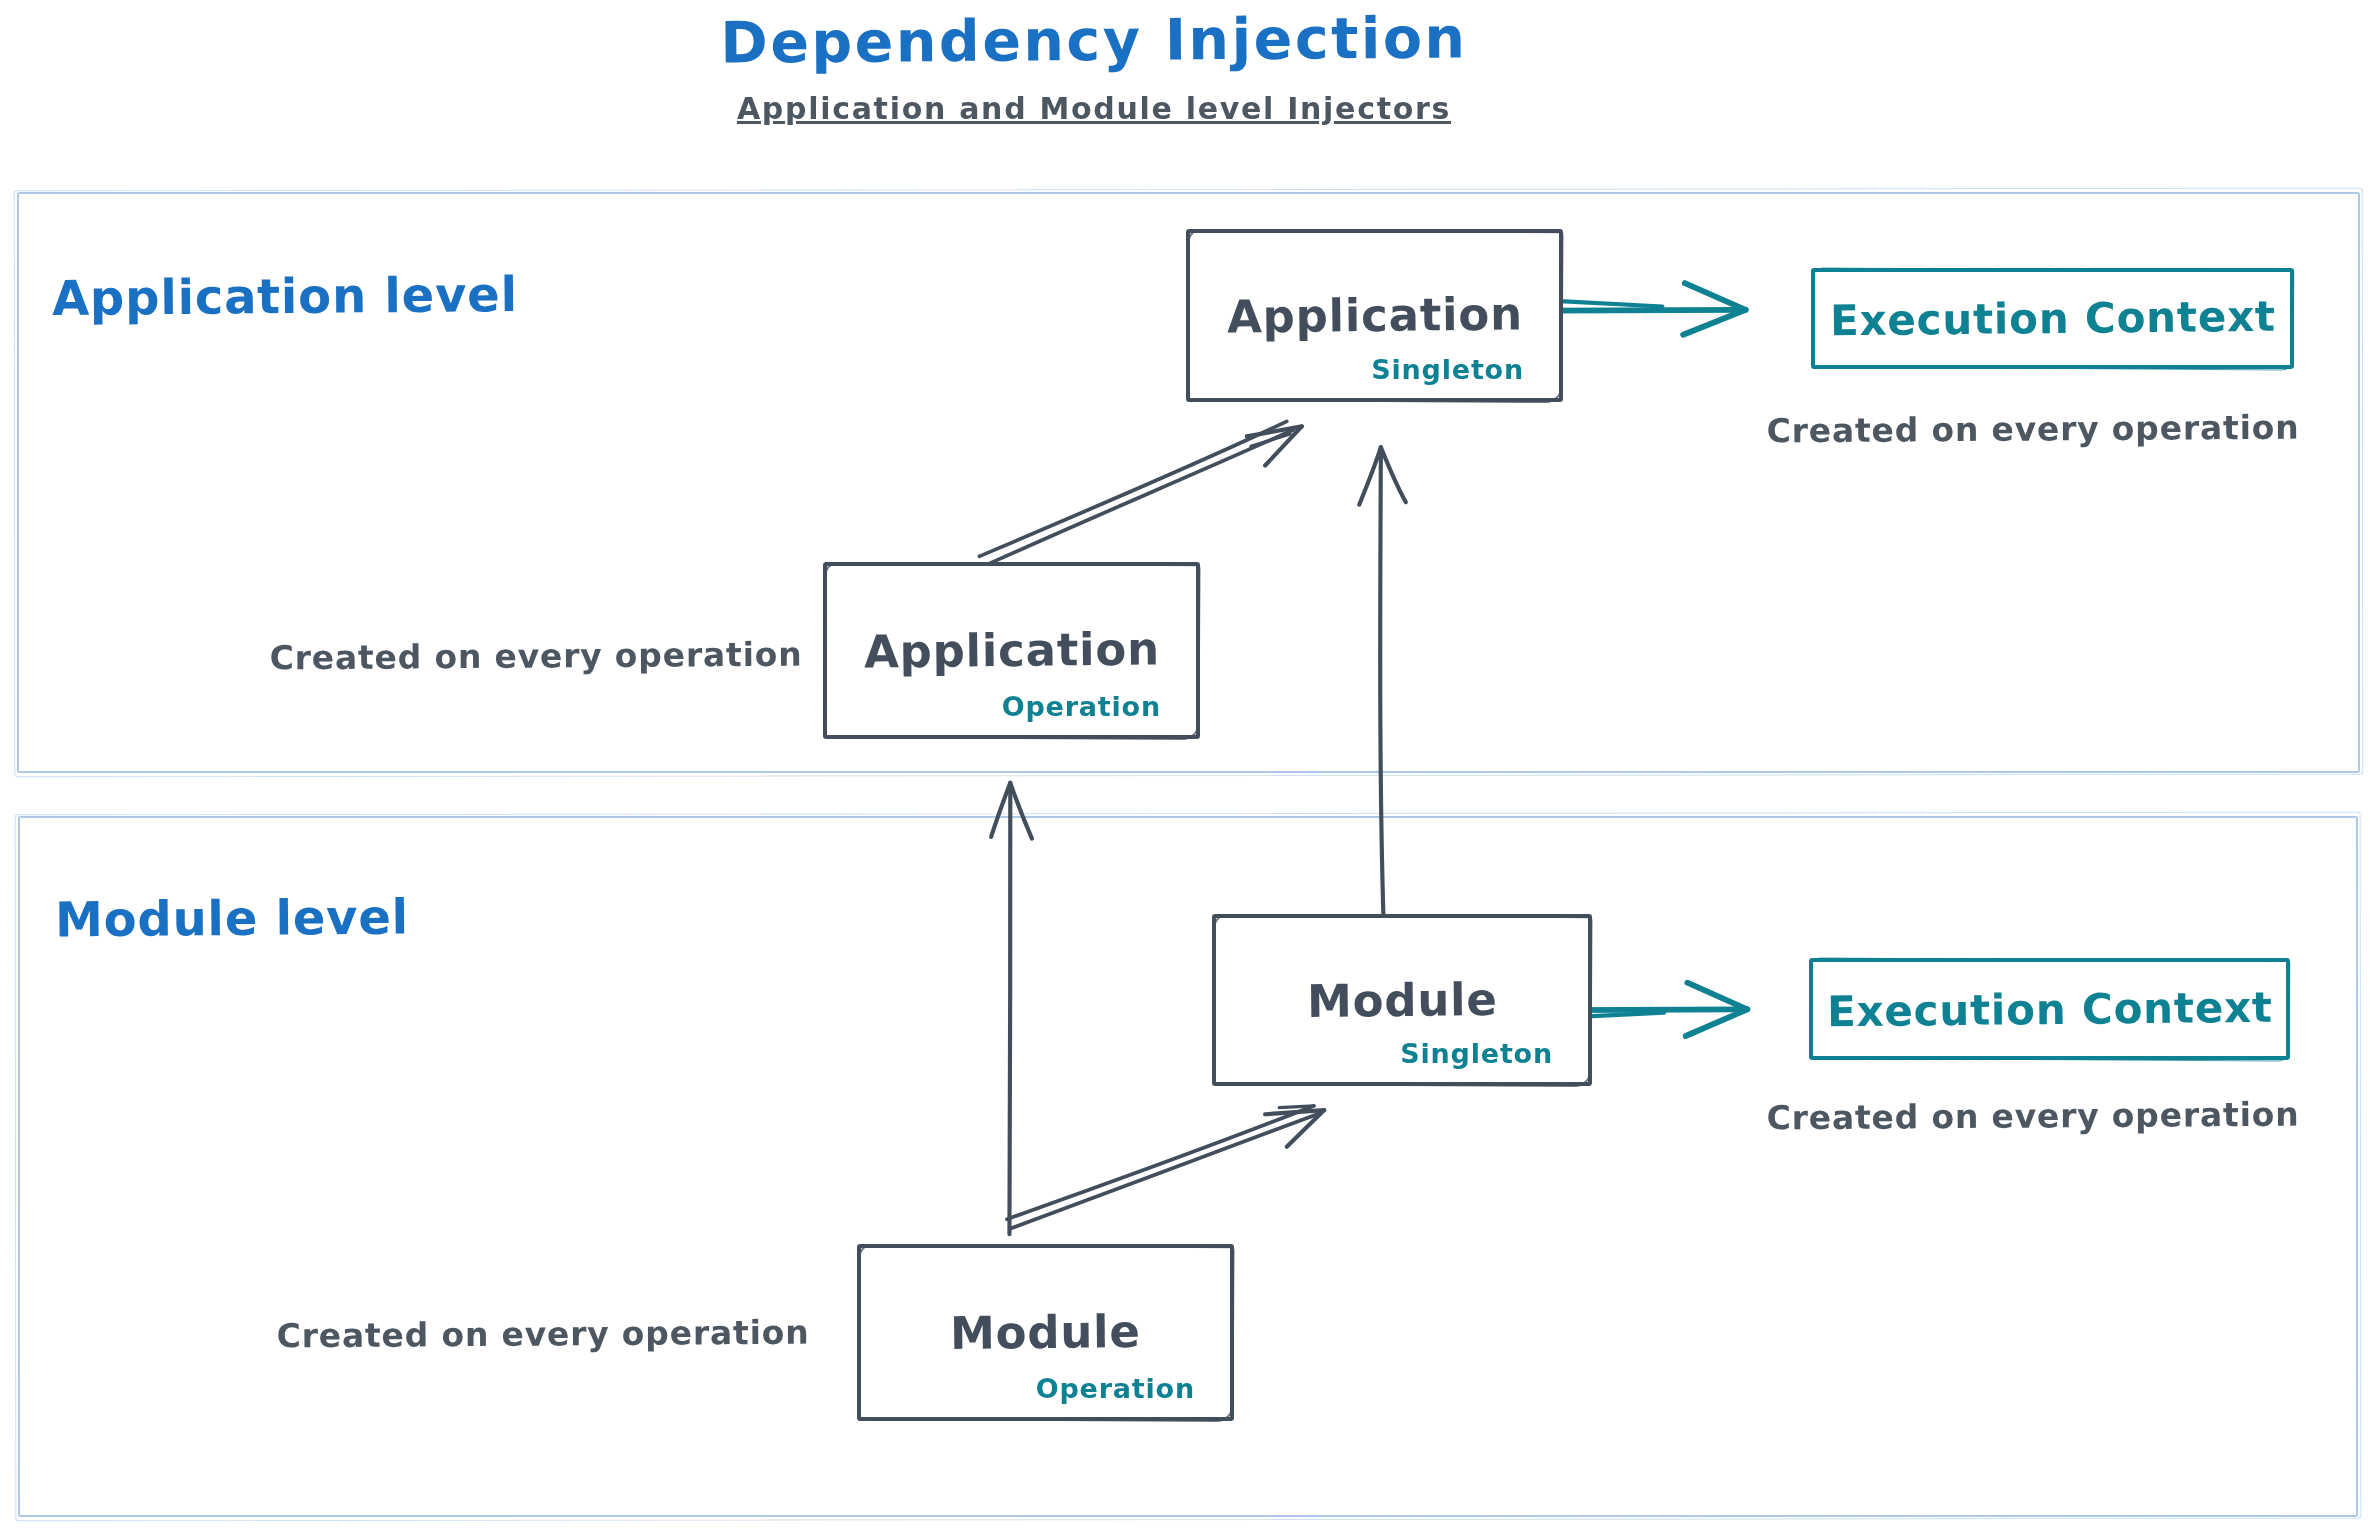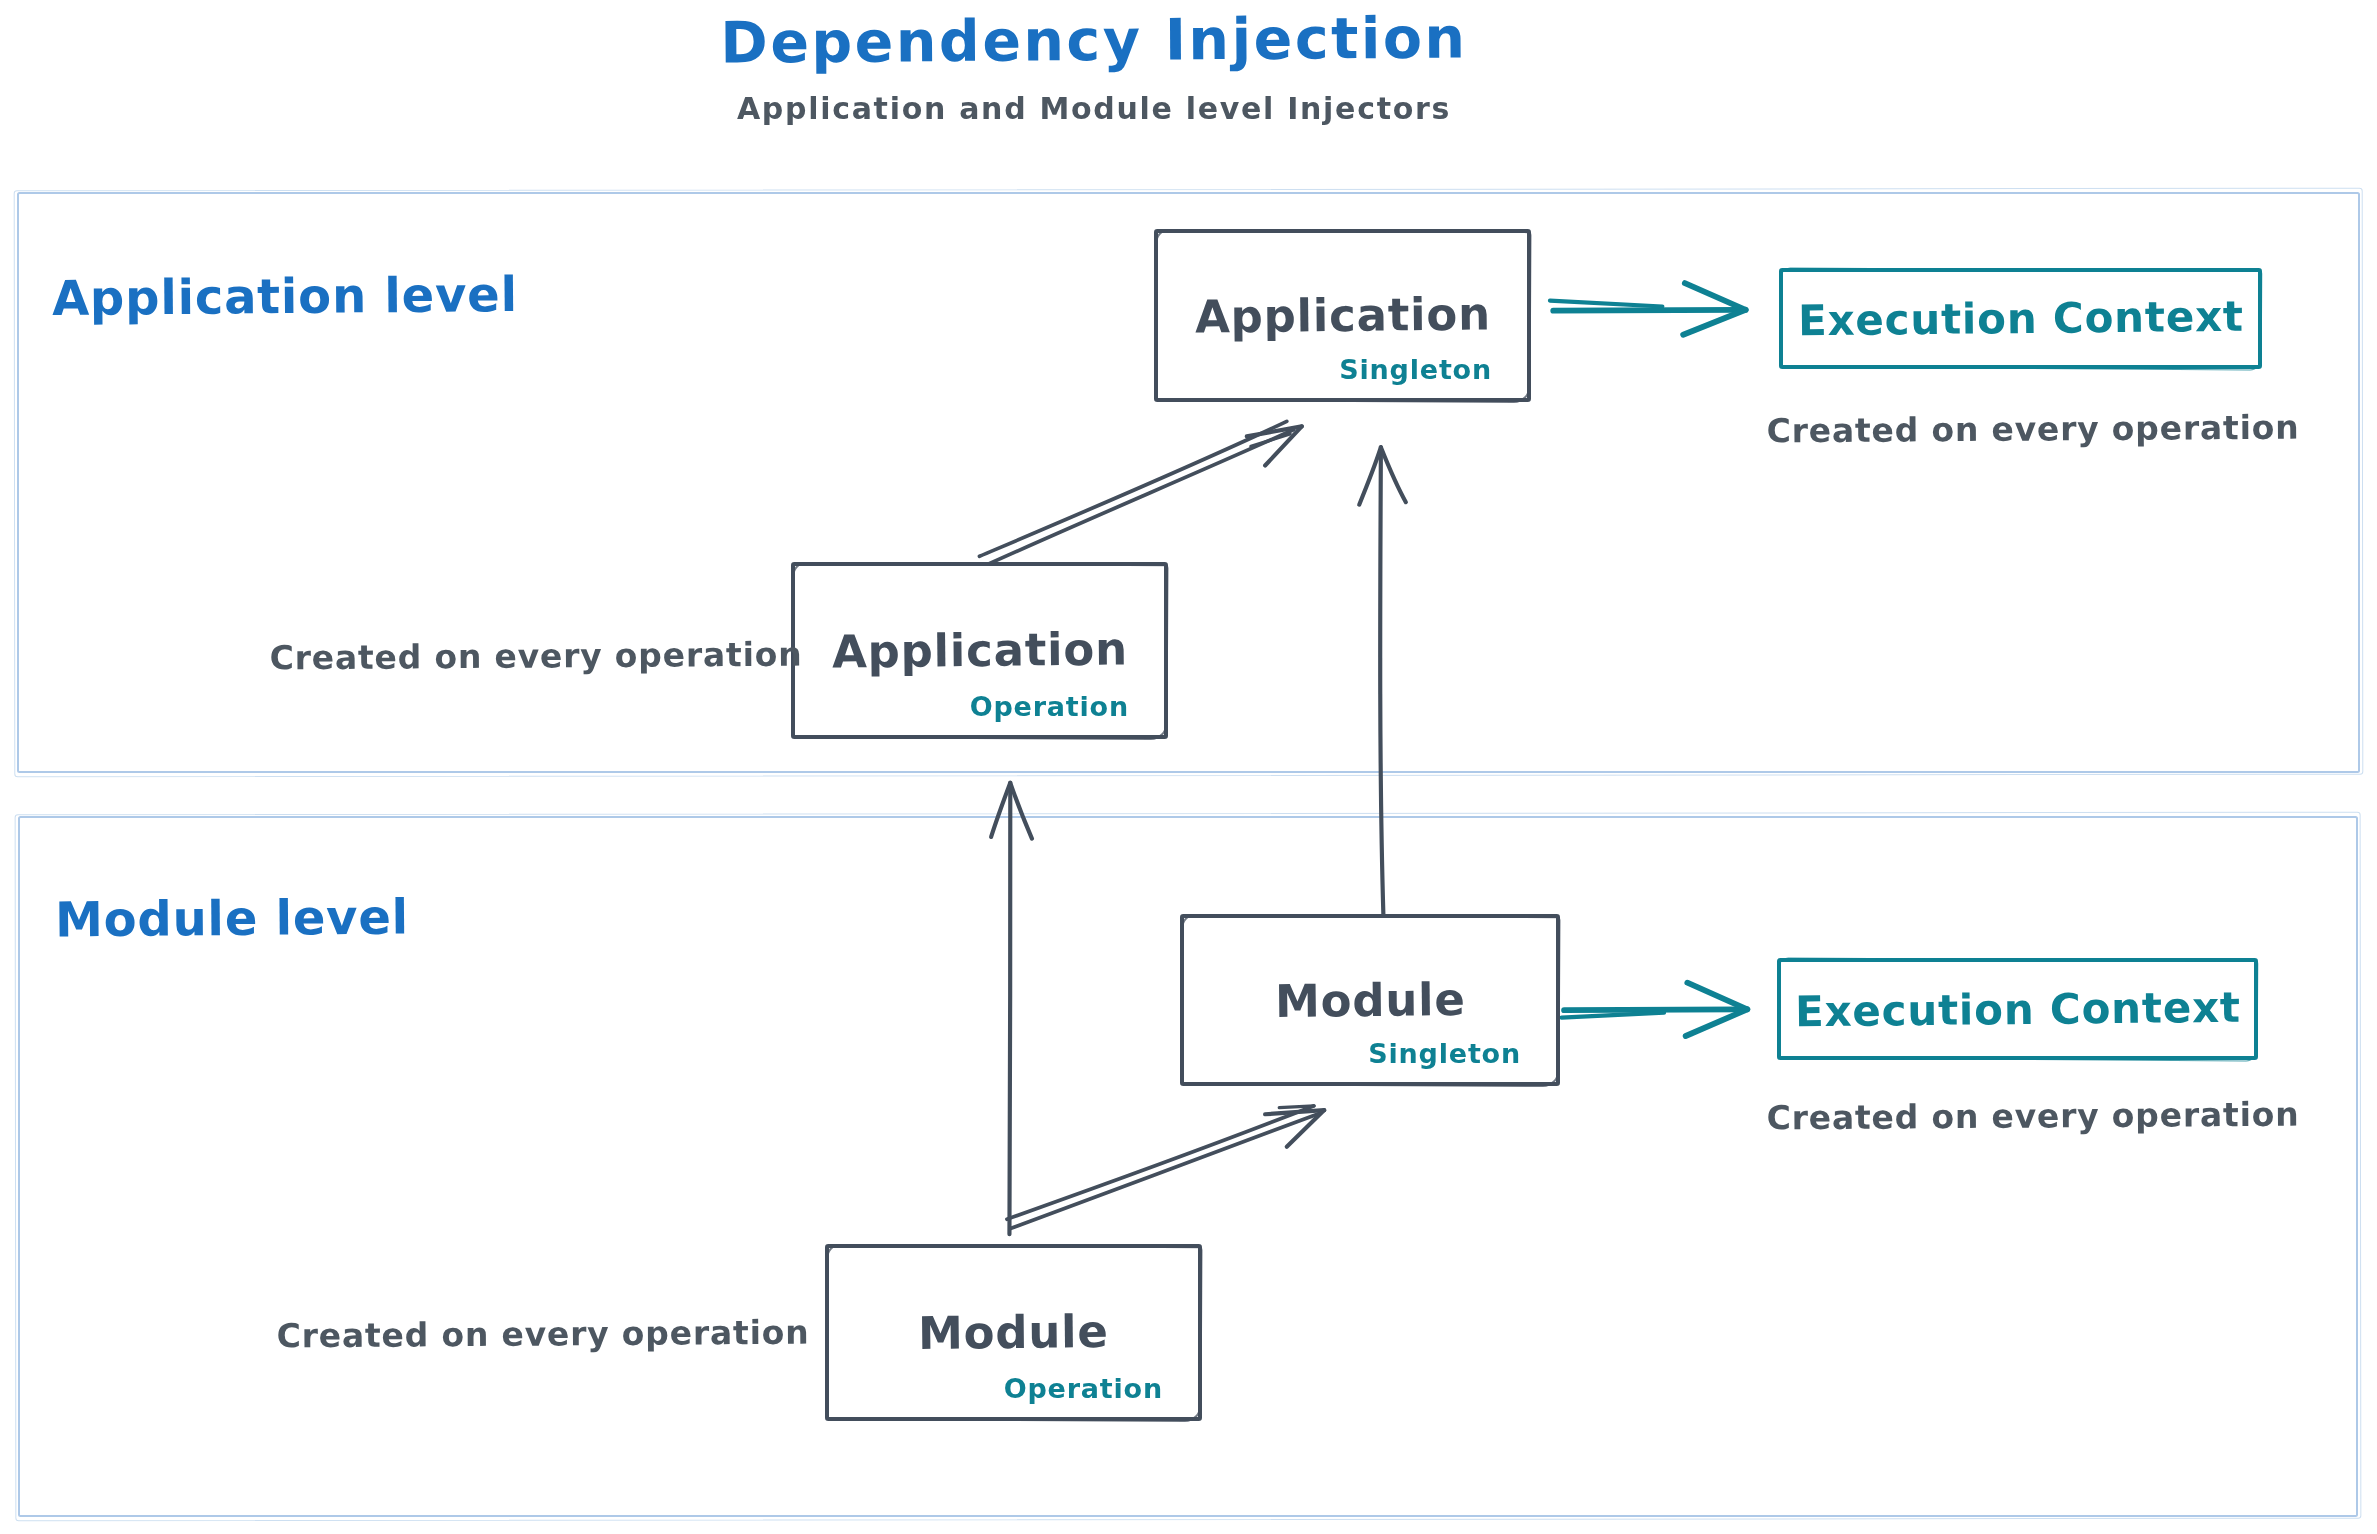--- a/index.html
+++ b/index.html
@@ -21,21 +21,21 @@
   }
   
   .header{position:absolute;left:1094px;top:6.7px;transform:translateX(-50%);text-align:center;white-space:nowrap;}
   .title{
     font-size:57px;color:var(--accent-blue);
     letter-spacing:2.5px;font-weight:bold;
     transform:rotate(-0.4deg);
   }
   .subtitle{
     margin-top:18.3px;font-size:30px;color:var(--muted-ink);
-    letter-spacing:1.7px;font-weight:bold;
+    letter-spacing:1.7px;font-weight:bold;text-decoration:underline;
   }
   
   .section{position:absolute;border:2.1px solid var(--frame-blue);border-radius:2.5px;}
   .section::before{
     content:"";position:absolute;inset:-5px;
     border:1.5px solid var(--frame-blue-light);
     border-radius:3.3px;transform:rotate(-0.06deg);
     pointer-events:none;
   }
   #section-application{left:16.7px;top:192px;width:2343px;height:581px;}
@@ -44,21 +44,21 @@
     position:absolute;font-size:48px;color:var(--accent-blue);
     font-weight:bold;letter-spacing:0.8px;white-space:nowrap;
     transform:rotate(-0.5deg);
   }
   #label-application{left:52px;top:268px;}
   #label-module{left:55px;top:890px;}
   
   .node{
     position:absolute;background:#fff;
     border:4.2px solid var(--ink);border-radius:3.3px;
-    display:flex;align-items:center;justify-content:center;
+    display:flex;align-items:center;justify-content:center;margin-left:32px;
   }
   .node::before{
     content:"";position:absolute;inset:-3.3px;
     border:2.1px solid var(--ink);
     border-radius:13.3px 4.2px 16.7px 5px;
     transform:rotate(0.35deg);opacity:.75;pointer-events:none;
   }
   .node-title{
     font-size:45px;color:var(--ink);font-weight:bold;
     letter-spacing:0.8px;transform:rotate(-0.6deg);white-space:nowrap;

